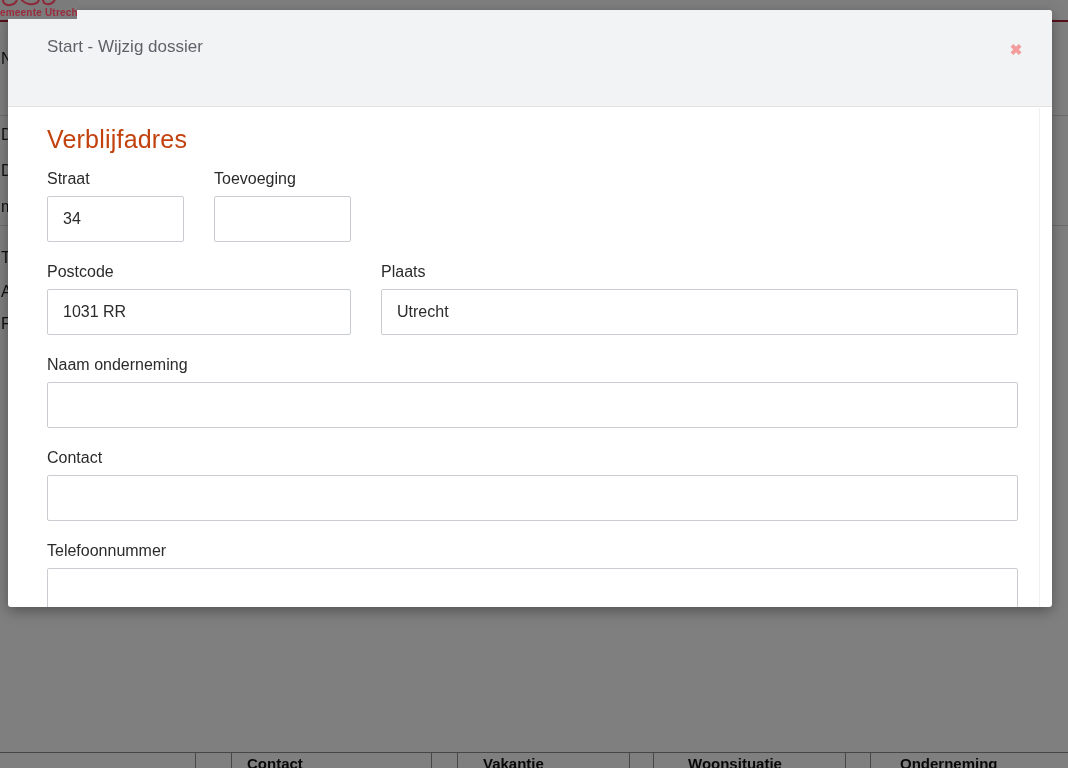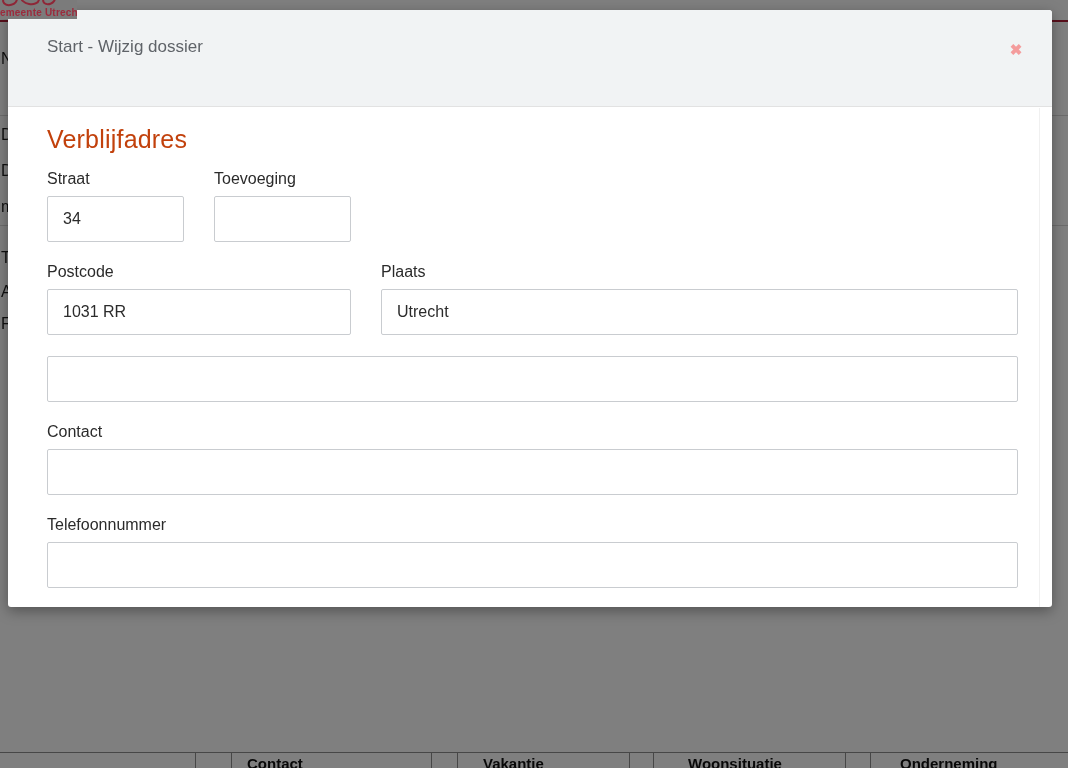--- a/index.html
+++ b/index.html
@@ -132,20 +132,21 @@
         <input type="text" value="1031 RR" style="">
       </div>
       <div class="field w-plaats">
         <label>Plaats</label>
         <input type="text" value="Utrecht" style="">
       </div>
     </div>
 
 
     <div class="field">
+      <label>Naam onderneming</label>
       <input type="text" value="" style="">
     </div>
 
 
     <div class="field">
       <label>Contact</label>
       <input type="text" value="" style="">
     </div>
 
     <div class="field">

